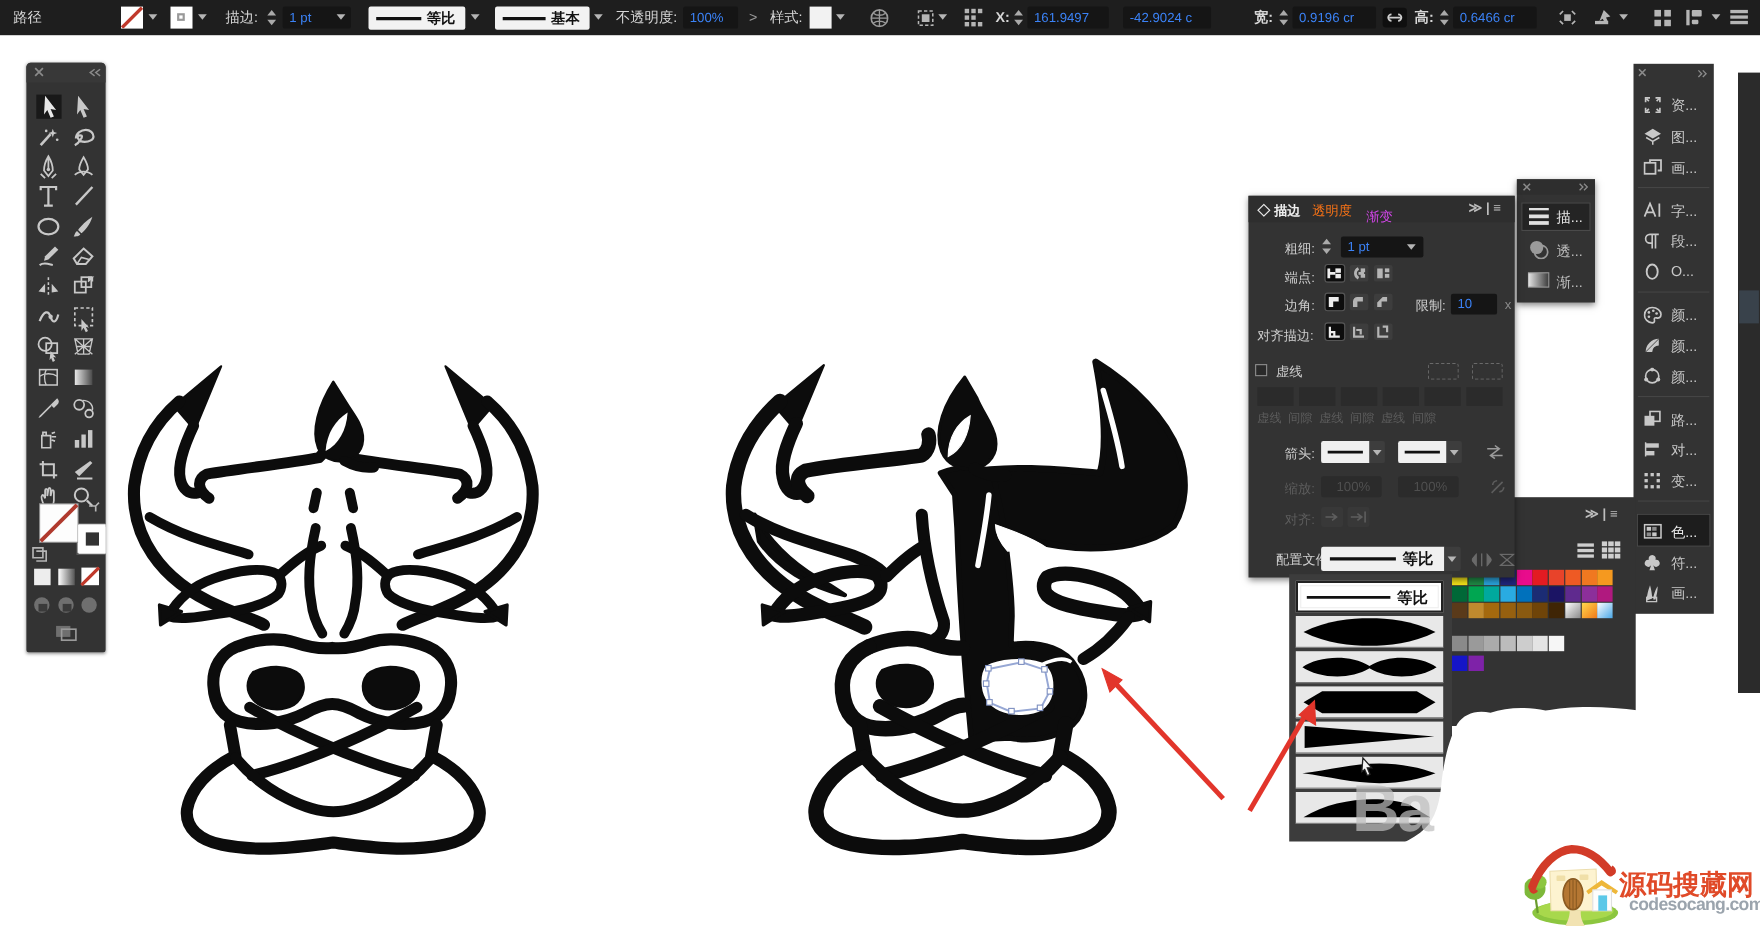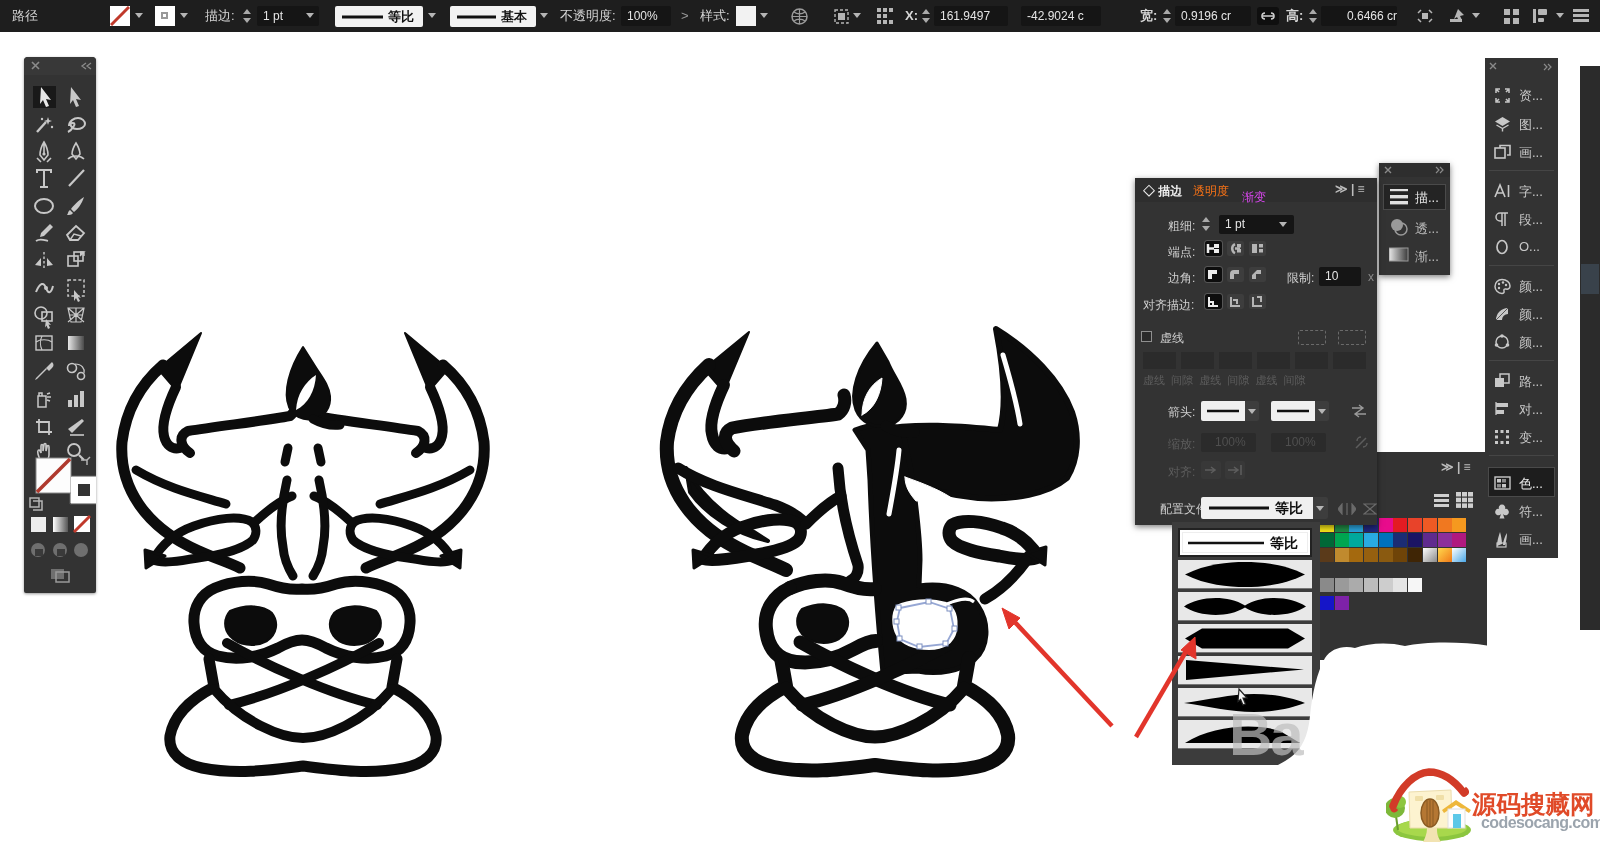--- a/index.html
+++ b/index.html
@@ -6,21 +6,21 @@
 html,body { width:1600px; height:842px; overflow:hidden; background:#fff;
   font-family:"Liberation Sans", sans-serif; }
 #app { position:relative; width:1600px; height:842px; }
 .abs { position:absolute; }
 
 
 #topbar { position:absolute; left:0; top:0; width:1600px; height:32px;
   background:#1e1e1e; color:#d6d6d6; font-size:13px; }
 #topbar .it { position:absolute; top:0; height:32px; line-height:32px; white-space:nowrap; }
 .darkfield { position:absolute; top:6px; height:20px; background:#151515;
-  color:#e5e5e5; font-size:12px; line-height:20px; padding-left:6px; border-radius:2px; }
+  color:#3b82f6; font-size:12px; line-height:20px; padding-left:6px; border-radius:2px; }
 .whitedrop { position:absolute; top:6px; height:21px; background:#f2f2f2; border-radius:2px;
   color:#111; font-size:12px; line-height:21px; }
 .caret { position:absolute; top:13px; width:0; height:0; border-left:4px solid transparent;
   border-right:4px solid transparent; border-top:5px solid #b5b5b5; }
 .stepper { position:absolute; top:8px; width:9px; height:16px; }
 .stepper:before { content:""; position:absolute; left:0; top:1px; border-left:4px solid transparent;
   border-right:4px solid transparent; border-bottom:5px solid #aaa; }
 .stepper:after { content:""; position:absolute; left:0; bottom:1px; border-left:4px solid transparent;
   border-right:4px solid transparent; border-top:5px solid #aaa; }
 
@@ -229,21 +229,21 @@
     <div class="it" style="left:1140px;font-weight:bold;">宽:</div>
     <div class="stepper" style="left:1163px;"></div>
     <div class="darkfield" style="left:1175px;width:76px;">0.9196 cr</div>
     <div style="position:absolute;left:1257px;top:7px;width:22px;height:18px;background:#0f0f0f;border-radius:3px;">
       <svg width="22" height="18">
           <path d="M6,9 h10 M8,6 a3,3 0 0 0 0,6 M14,6 a3,3 0 0 1 0,6" stroke="#cfcfcf" stroke-width="1.6" fill="none"></path>
         </svg>
     </div>
     <div class="it" style="left:1286px;font-weight:bold;">高:</div>
     <div class="stepper" style="left:1309px;"></div>
-    <div class="darkfield" style="left:1321px;width:76px;text-align:right;">0.6466 cr</div>
+    <div class="darkfield" style="left:1321px;width:76px;">0.6466 cr</div>
     <svg style="position:absolute;left:1415px;top:7px;" width="20" height="18">
         <g stroke="#b5b5b5" stroke-width="1.5" fill="none">
           <path d="M3,6 L6,3 M3,12 L6,15 M17,6 L14,3 M17,12 L14,15"></path>
           <rect x="7" y="6" width="6" height="6" fill="#b5b5b5" stroke="none"></rect>
         </g>
       </svg>
     <svg style="position:absolute;left:1448px;top:7px;" width="20" height="18">
         <g fill="#b5b5b5">
           <rect x="2" y="12" width="12" height="3"></rect>
           <path d="M10,2 l6,6 l-4,1 l2,4 l-3,1 l-2,-4 l-3,2 Z"></path>

